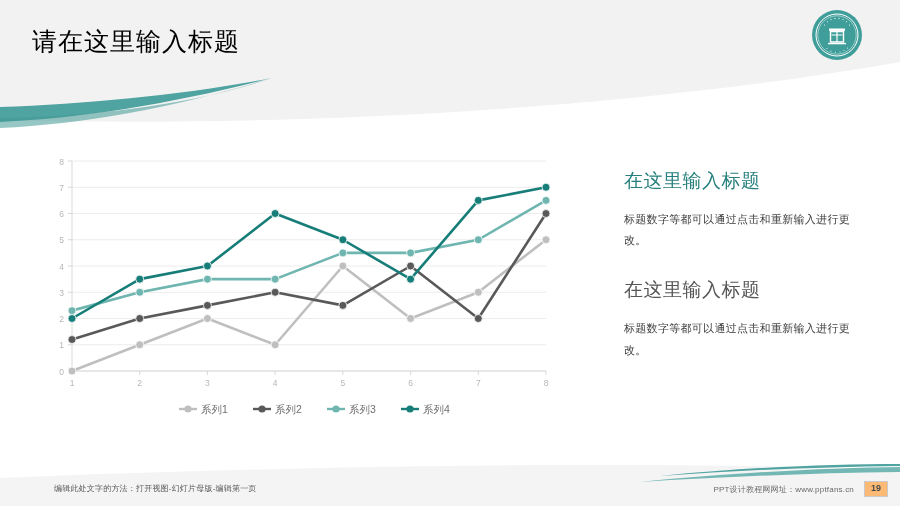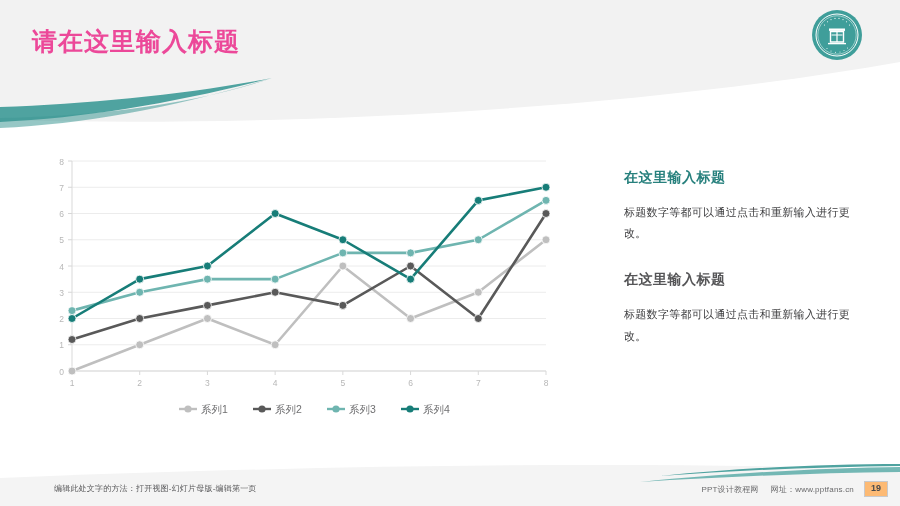--- a/index.html
+++ b/index.html
@@ -13,21 +13,21 @@
 
   
   .header-band {
     position:absolute; left:0; top:0; width:900px; height:135px;
     overflow:hidden; pointer-events:none;
   }
   .header-band svg { display:block; }
 
   .slide-title {
     position:absolute; left:32px; top:26px;
-    font-size:25px; font-weight:700; color:#ec4899;
+    font-size:25px; font-weight:400; color:#000000;
     letter-spacing:1px; line-height:1.2;
   }
 
   
   .logo-wrap {
     position:absolute; right:36px; top:8px;
     width:54px; height:54px;
   }
 
   
@@ -35,42 +35,42 @@
     position:absolute; left:46px; top:155px;
     width:520px; height:260px;
   }
   .chart-svg { display:block; }
 
   
   .text-panel {
     position:absolute; left:624px; top:168px; width:244px;
   }
   .tp-heading {
-    font-size:14px; font-weight:bold; line-height:1.4;
+    font-size:19px; font-weight:normal; line-height:1.4;
     letter-spacing:.5px; margin-bottom:14px;
   }
   .tp-heading.teal { color:#27807d; }
   .tp-heading.gray { color:#555557; }
   .tp-body {
     font-size:11px; color:#3d3d3f; line-height:1.95;
     letter-spacing:.3px; margin-bottom:26px;
   }
 
   
   .footer-band {
     position:absolute; left:0; bottom:0; width:900px; height:42px;
     overflow:hidden; pointer-events:none;
   }
   .footer-left {
     position:absolute; left:42px; bottom:12px;
     font-size:8px; color:#58585a; letter-spacing:.2px;margin-left:12px;
   }
   .footer-right {
     position:absolute; right:46px; bottom:11px;
-    display:flex; align-items:center; gap:12px;
+    display:flex; align-items:center; gap:0;
   }
   .footer-credit { font-size:8px; color:#6a6a6c; letter-spacing:.2px; }
   .footer-url { font-size:8px; color:#6a6a6c; letter-spacing:.2px; }
   .page-num {
     position:absolute; right:12px; bottom:9px;
     border:1px solid #c9c9cb; background:#fdba74;
     font-size:9px; color:#4a4a4c; font-weight:bold;
     padding:2px 6px; line-height:1.1;
   }
 </style>

